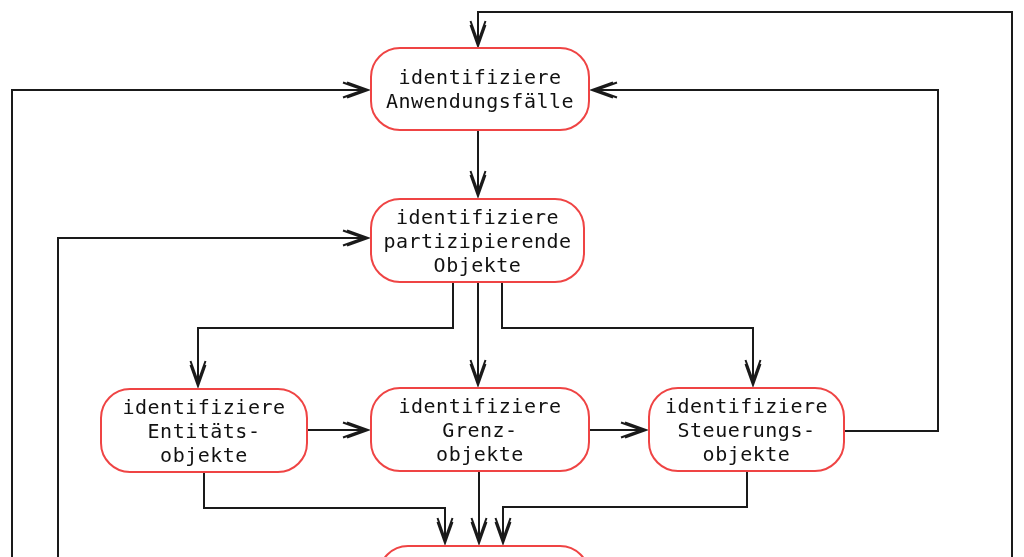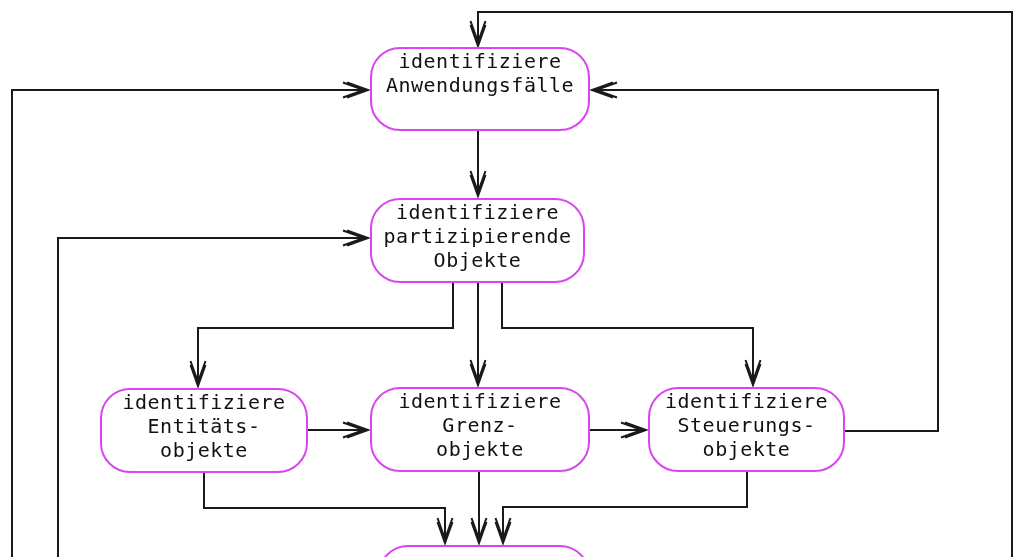--- a/index.html
+++ b/index.html
@@ -14,24 +14,25 @@
     font-family: "DejaVu Sans Mono", "Liberation Mono", monospace;
   }
   #edge-layer {
     position: absolute; left: 0; top: 0;
     width: 1024px; height: 557px;
     display: block;
   }
   .node {
     position: absolute;
     box-sizing: border-box;
-    border: 2px solid #d946ef;
+    border: 2px solid #ef4444;
     border-radius: 30px;
     background: #ffffff;
     display: flex;
+    align-items: center;
     justify-content: center;
   }
   .node-label {
     white-space: pre-line;
     text-align: center;
     font-size: 20px;
     line-height: 24px;
     color: #111111;
     letter-spacing: 0.5px;
   }

